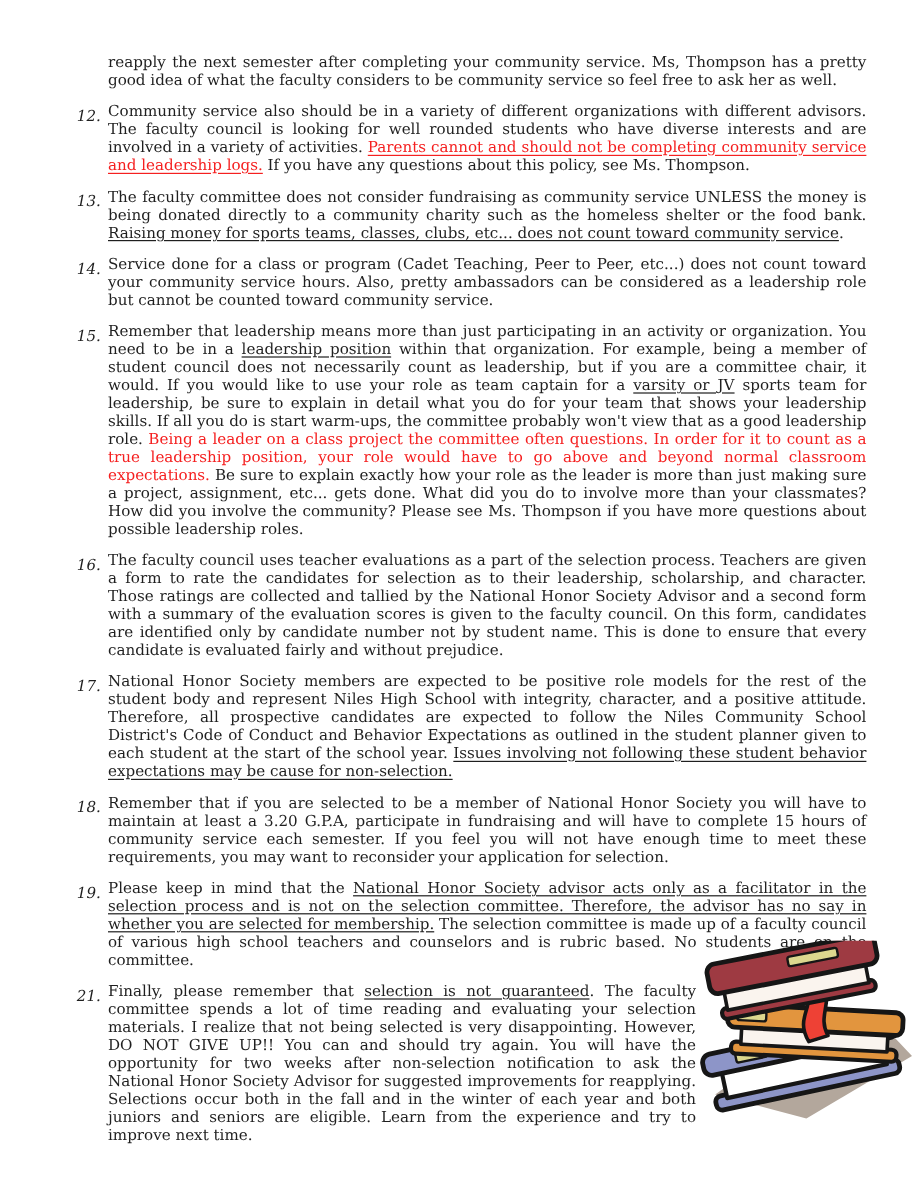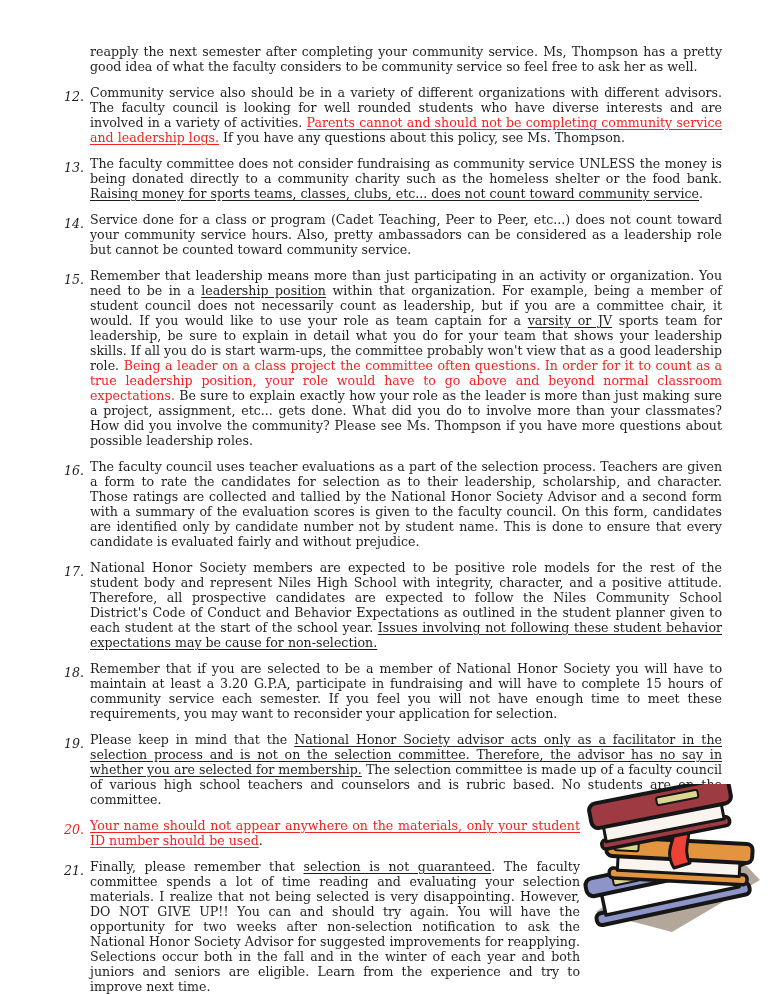--- a/index.html
+++ b/index.html
@@ -43,21 +43,20 @@
     <p class="intro">reapply the next semester after completing your community service.  Ms, Thompson has a pretty good idea of what the faculty considers to be community service so feel free to ask her as well.</p>
     <div>
         <div class="item"><span class="num">12.</span><span><span>Community service also should be in a variety of different organizations with different advisors.  The faculty council is looking for well rounded students who have diverse interests and are involved in a variety of activities.  </span><span class="red u">Parents cannot and should not be completing community service and leadership logs.</span><span>  If you have any questions about this policy, see Ms. Thompson.</span></span></div>
         <div class="item"><span class="num">13.</span><span><span>The faculty committee does not consider fundraising as community service UNLESS the money is being donated directly to a community charity such as the homeless shelter or the food bank.  </span><span class="u">Raising money for sports teams, classes, clubs, etc... does not count toward community service</span><span>.</span></span></div>
         <div class="item"><span class="num">14.</span><span><span>Service done for a class or program (Cadet Teaching, Peer to Peer, etc...) does not count toward your community service hours.  Also, pretty ambassadors can be considered as a leadership role but cannot be counted toward community service.</span></span></div>
         <div class="item"><span class="num">15.</span><span><span>Remember that leadership means more than just participating in an activity or organization.  You need to be in a </span><span class="u">leadership position</span><span> within that organization.  For example, being a member of student council does not necessarily count as leadership, but if you are a committee chair, it would.  If you would like to use your role as team captain for a </span><span class="u">varsity or JV</span><span> sports team for leadership, be sure to explain in detail what you do for your team that shows your leadership skills.  If all you do is start warm-ups, the committee probably won't view that as a good leadership role.  </span><span class="red">Being a leader on a class project the committee often questions.  In order for it to count as a true leadership position, your role would have to go above and beyond normal classroom expectations.</span><span>  Be sure to explain exactly how your role as the leader is more than just making sure a project, assignment, etc... gets done.  What did you do to involve more than your classmates?  How did you involve the community?  Please see Ms. Thompson if you have more questions about possible leadership roles.</span></span></div>
         <div class="item"><span class="num">16.</span><span><span>The faculty council uses teacher evaluations as a part of the selection process.  Teachers are given a form to rate the candidates for selection as to their leadership, scholarship, and character.  Those ratings are collected and tallied by the National Honor Society Advisor and a second form with a summary of the evaluation scores is given to the faculty council.  On this form, candidates are identified only by candidate number not by student name.  This is done to ensure that every candidate is evaluated fairly and without prejudice.</span></span></div>
         <div class="item"><span class="num">17.</span><span><span>National Honor Society members are expected to be positive role models for the rest of the student body and represent Niles High School with integrity, character, and a positive attitude.  Therefore, all prospective candidates are expected to follow the Niles Community School District's Code of Conduct and Behavior Expectations as outlined in the student planner given to each student at the start of the school year.  </span><span class="u">Issues involving not following these student behavior expectations may be cause for non-selection.</span></span></div>
         <div class="item"><span class="num">18.</span><span><span>Remember that if you are selected to be a member of National Honor Society you will have to maintain at least a 3.20 G.P.A, participate in fundraising and will have to complete 15 hours of community service each semester.  If you feel you will not have enough time to meet these requirements, you may want to reconsider your application for selection.</span></span></div>
         <div class="item"><span class="num">19.</span><span><span>Please keep in mind that the </span><span class="u">National Honor Society advisor acts only as a facilitator in the selection process and is not on the selection committee.  Therefore, the advisor has no say in whether you are selected for membership.</span><span>  The selection committee is made up of a faculty council of various high school teachers and counselors and is rubric based.  No students are on the committee.</span></span></div>
-        <div class="item narrow"><span class="num red">20.</span><span><span class="red u">Your name should not appear anywhere on the materials, only your student ID number should be used</span><span>.</span></span></div>
         <div class="item narrow"><span class="num">21.</span><span><span>Finally, please remember that </span><span class="u">selection is not guaranteed</span><span>.  The faculty committee spends a lot of time reading and evaluating your selection materials.  I realize that not being selected is very disappointing.  However, DO NOT GIVE UP!!  You can and should try again.  You will have the opportunity for two weeks after non-selection notification to ask the National Honor Society Advisor for suggested improvements for reapplying.  Selections occur both in the fall and in the winter of each year and both juniors and seniors are eligible.  Learn from the experience and try to improve next time.</span></span></div>
       </div>
   </div>
 
   <svg class="books" viewBox="0 0 190 150" xmlns="http://www.w3.org/2000/svg">
     <polygon class="f-shadow" points="34,118 150,60 184,96 96,148 20,128"></polygon>
     <g transform="rotate(-12 95 105)">
       <rect class="f-blue bk-outline" stroke-width="4" x="16" y="114" width="156" height="12" rx="5"></rect>
       <rect class="f-pageswhite bk-outline" stroke-width="3.5" x="26" y="93" width="136" height="24"></rect>
       <rect class="f-blue bk-outline" stroke-width="4" x="12" y="78" width="164" height="18" rx="7"></rect>

